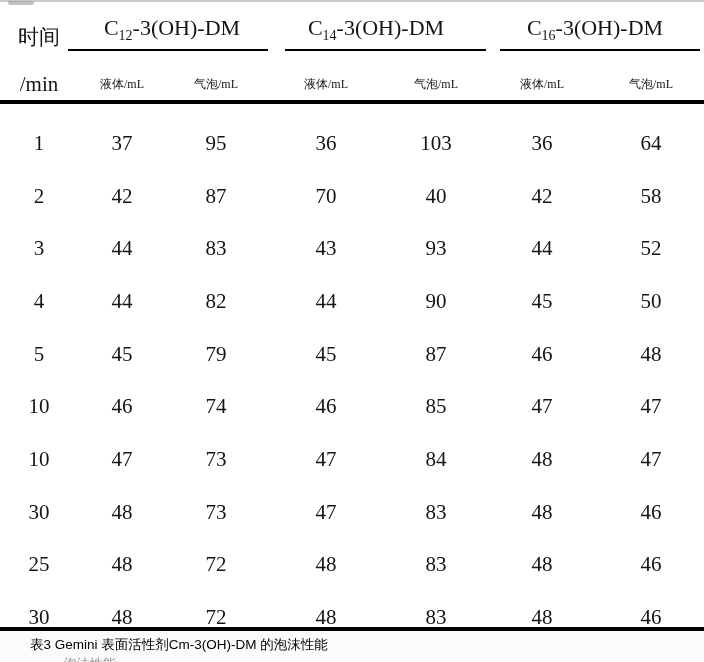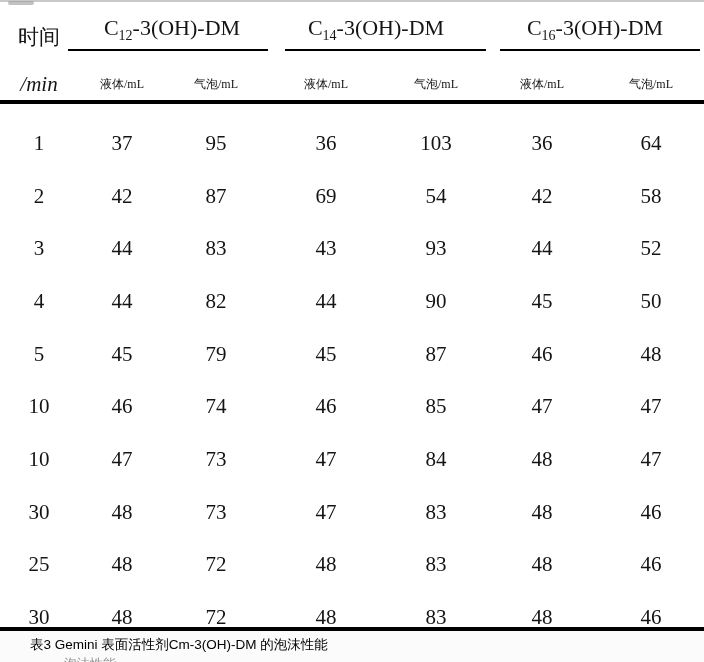--- a/index.html
+++ b/index.html
@@ -25,21 +25,21 @@
   col.c-time { width: 78px; }
   col.c-12l  { width: 88px; }
   col.c-12b  { width: 100px; }
   col.c-14l  { width: 120px; }
   col.c-14b  { width: 100px; }
   col.c-16l  { width: 112px; }
   col.c-16b  { width: 106px; }
 
   .time-th { vertical-align: top; }
   .time-line1 { height: 46px; display: flex; align-items: center; justify-content: center; font-size: 21px; }
-  .time-line2 { height: 49px; display: flex; align-items: center; justify-content: center; font-size: 21px; font-style: italic; }
+  .time-line2 { height: 49px; display: flex; align-items: center; justify-content: center; font-size: 21px; }
 
   tr.hrow1 th { height: 46px; font-size: 22px; }
   tr.hrow2 th { height: 66px; font-size: 12px; }
   .group-label sub { font-size: 14px; line-height: 0; }
   tbody td { height: 52.7px; font-size: 21px; }
 
   
   .group-rule { position: absolute; top: 49px; height: 2px; background: #000; }
   .group-rule.g12 { left: 68px;  width: 200px; }
   .group-rule.g14 { left: 285px; width: 201px; }
@@ -110,22 +110,22 @@
         <td>95</td>
         <td>36</td>
         <td>103</td>
         <td>36</td>
         <td>64</td>
       </tr>
       <tr>
         <td>2</td>
         <td>42</td>
         <td>87</td>
-        <td>69</td>
-        <td>54</td>
+        <td>70</td>
+        <td>40</td>
         <td>42</td>
         <td>58</td>
       </tr>
       <tr>
         <td>3</td>
         <td>44</td>
         <td>83</td>
         <td>43</td>
         <td>93</td>
         <td>44</td>

